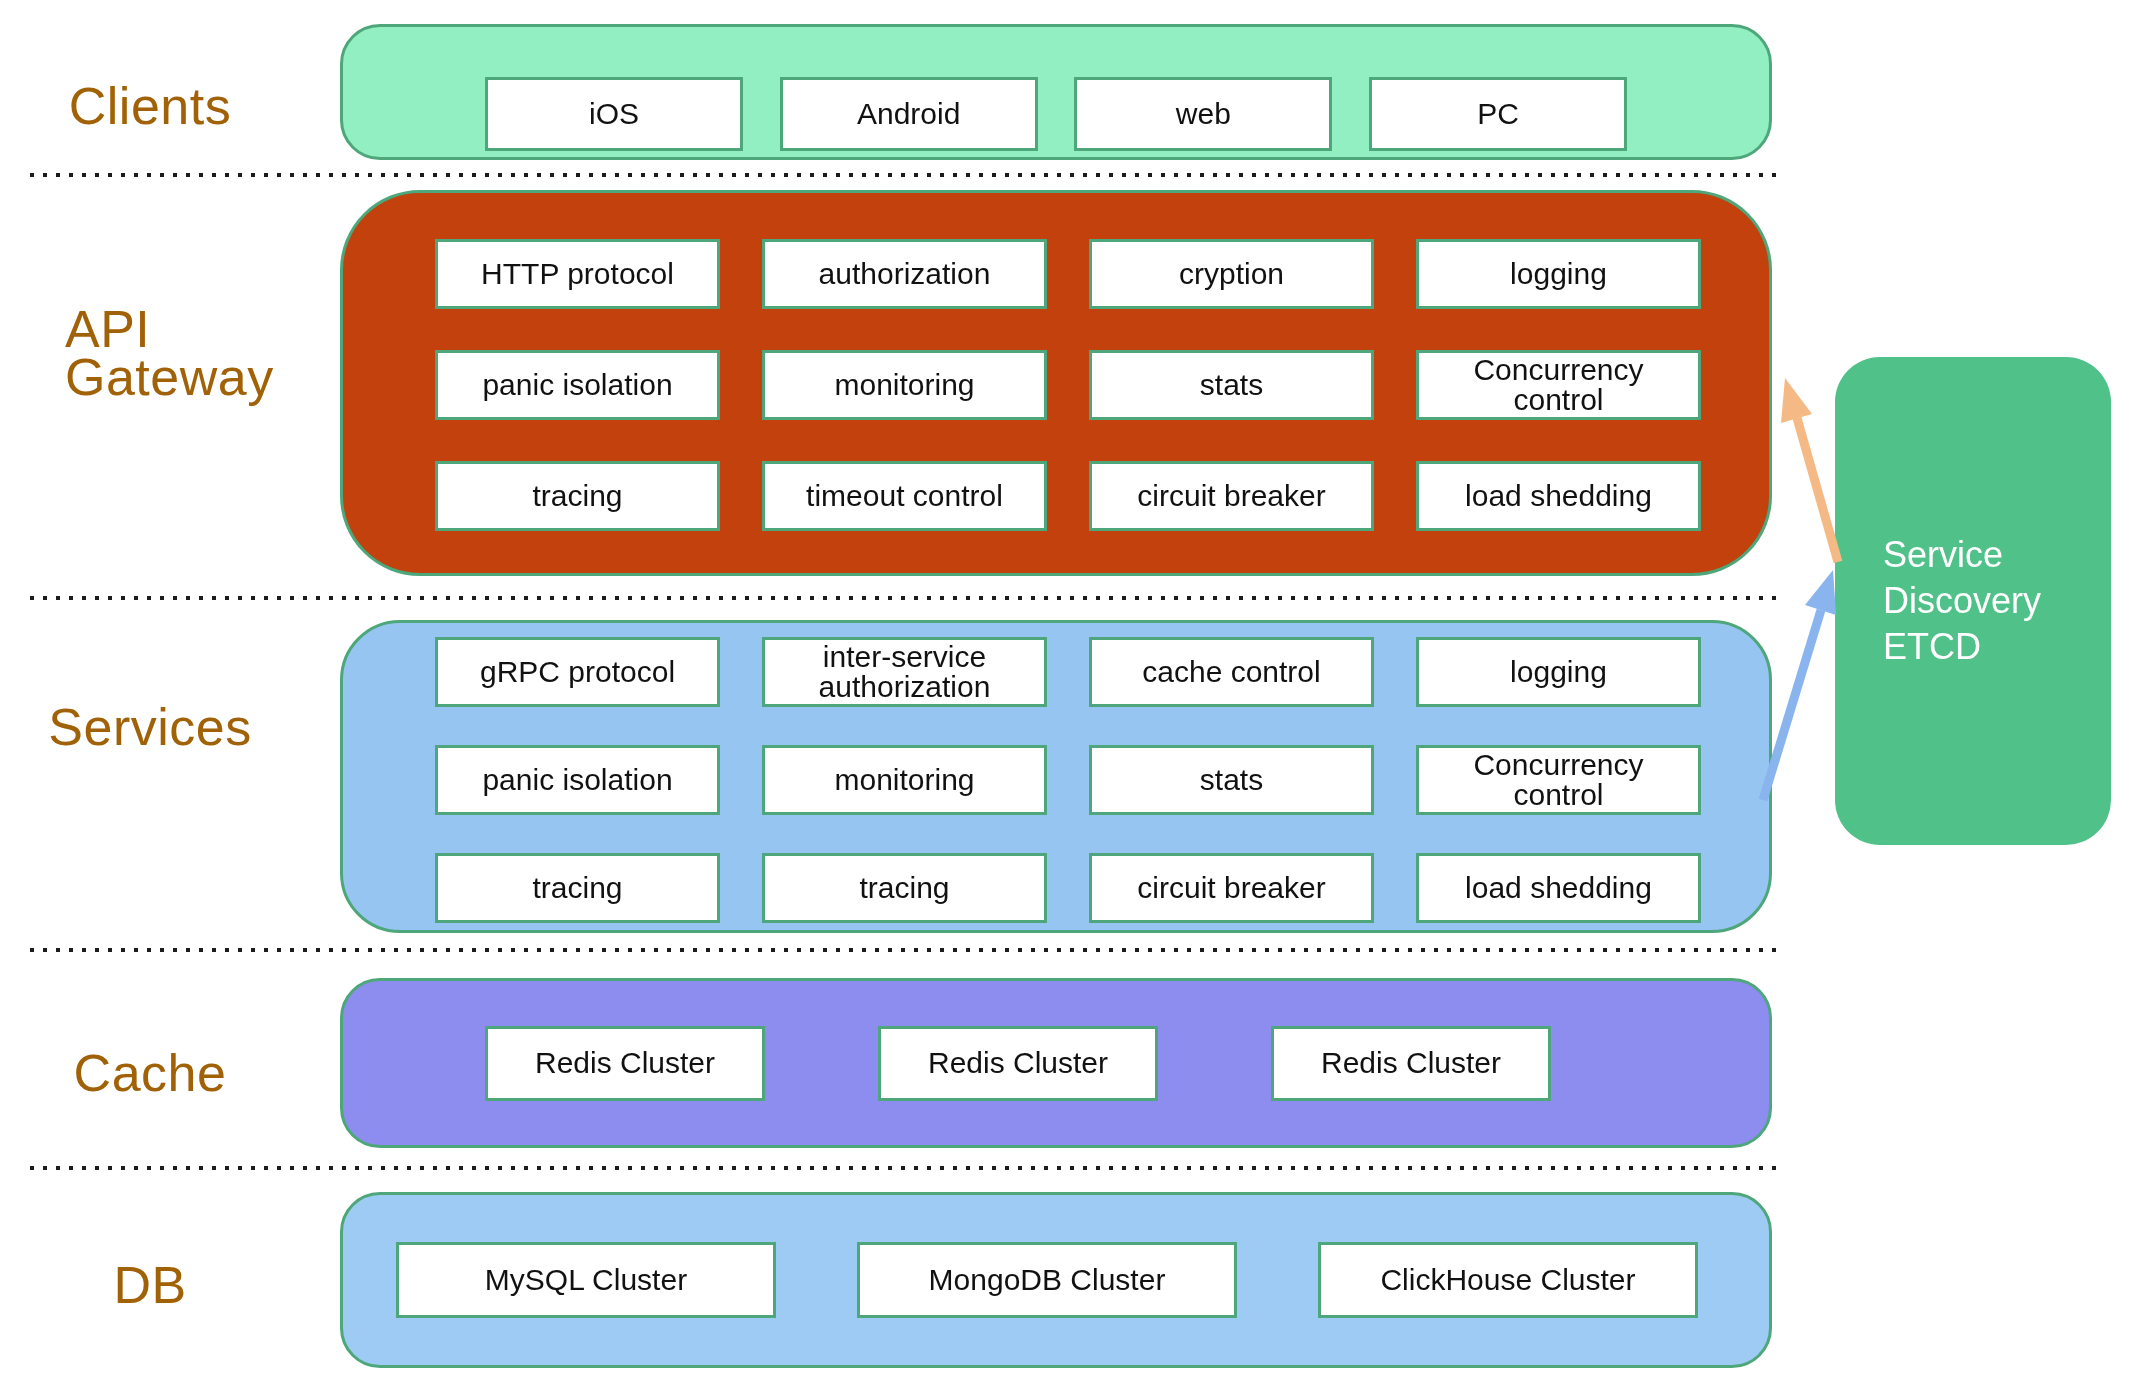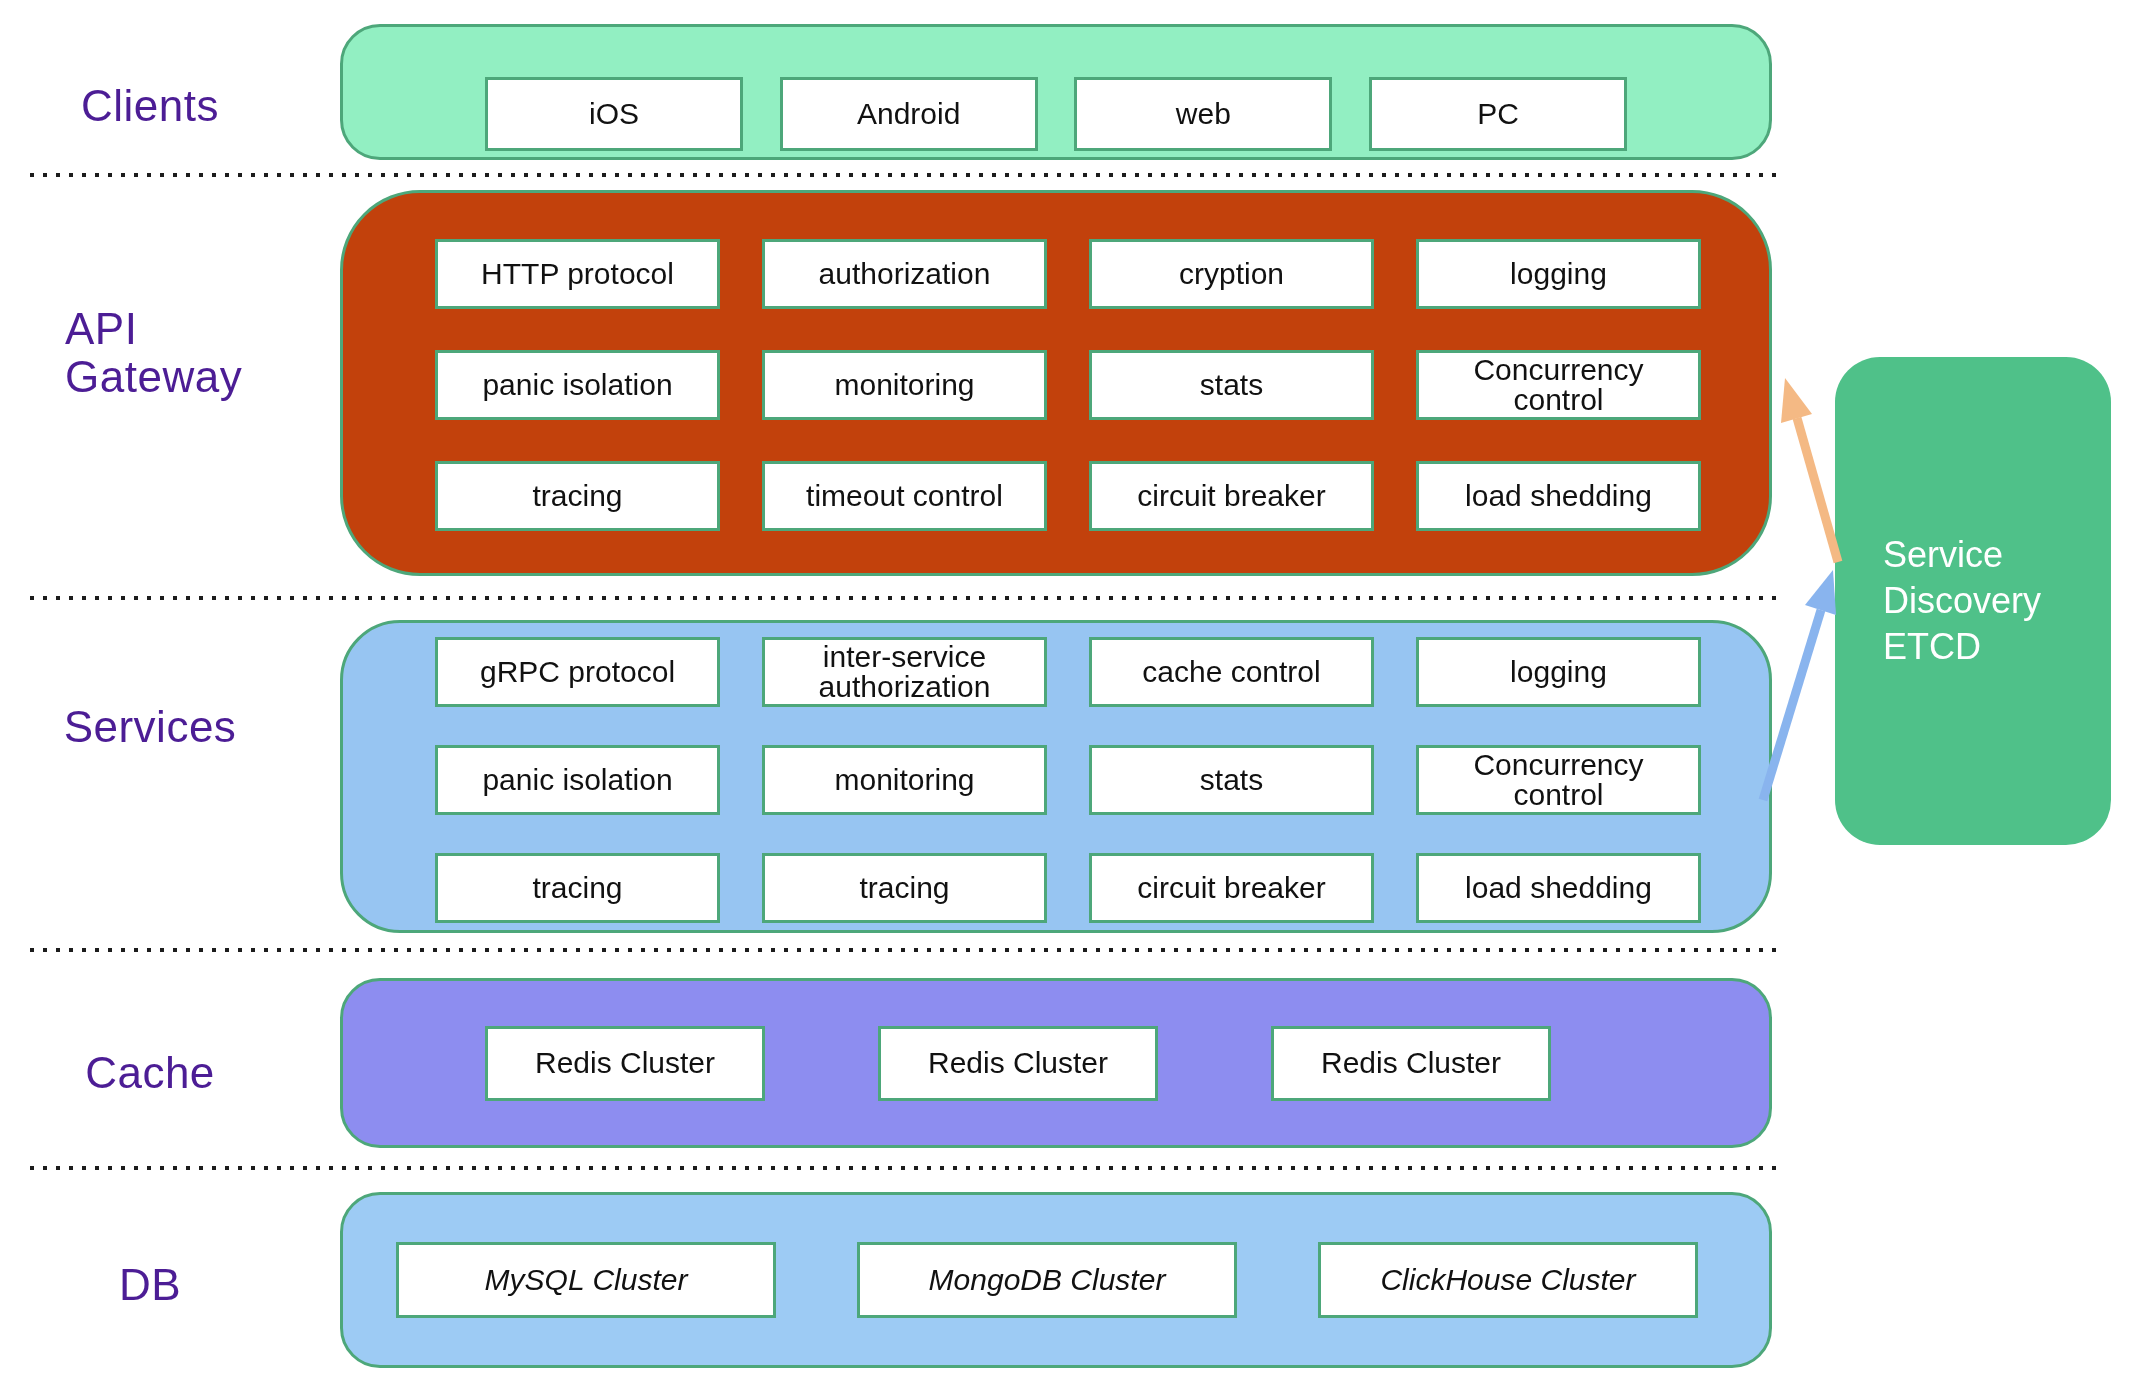--- a/index.html
+++ b/index.html
@@ -7,21 +7,21 @@
     position:relative;
     width:2130px;height:1394px;
     background:#ffffff;
     font-family:"Liberation Sans", sans-serif;
     overflow:hidden;
   }
   
   .layer-label{
     position:absolute;left:0;width:300px;
     text-align:center;
-    font-size:44px;line-height:48px;color:#4c1d95;
+    font-size:52px;line-height:48px;color:#a16207;
     letter-spacing:0.5px;
   }
   .layer-label.gw{display:flex;flex-direction:column;align-items:center;}
   .layer-label.gw .gwline{width:170px;text-align:left;}
   
   .band{
     position:absolute;left:340px;width:1432px;
     border:3px solid #4DA77A;
     box-sizing:border-box;
   }
@@ -29,21 +29,21 @@
     display:flex;justify-content:space-between;align-items:center;padding:0 142px;}
   .band-gateway{top:190px;height:386px;border-radius:80px;background:#c2410c;
     display:grid;grid-template-columns:repeat(4,285px);grid-auto-rows:70px;
     gap:41px 42px;padding:46px 74px 0 92px;}
   .band-services{top:620px;height:313px;border-radius:60px;background:#97C5F2;
     display:grid;grid-template-columns:repeat(4,285px);grid-auto-rows:70px;
     gap:38px 42px;padding:14px 74px 0 92px;}
   .band-cache{top:978px;height:170px;border-radius:40px;background:#8D8DF0;
     display:flex;align-items:center;gap:113px;padding-left:142px;}
   .band-db{top:1192px;height:176px;border-radius:40px;background:#9DCBF4;
-    display:flex;align-items:center;gap:81px;padding-left:53px;font-style:italic;}
+    display:flex;align-items:center;gap:81px;padding-left:53px;}
   
   .wbox{
     background:#ffffff;border:3px solid #4DA77A;box-sizing:border-box;
     display:flex;align-items:center;justify-content:center;
     font-size:30px;color:#111111;text-align:center;
   }
   .band-clients .wbox{width:258px;height:74px;margin-top:44px;}
   .band-gateway .wbox,.band-services .wbox{width:285px;height:70px;}
   .band-cache .wbox{width:280px;height:75px;}
   .band-db .wbox{width:380px;height:76px;}

